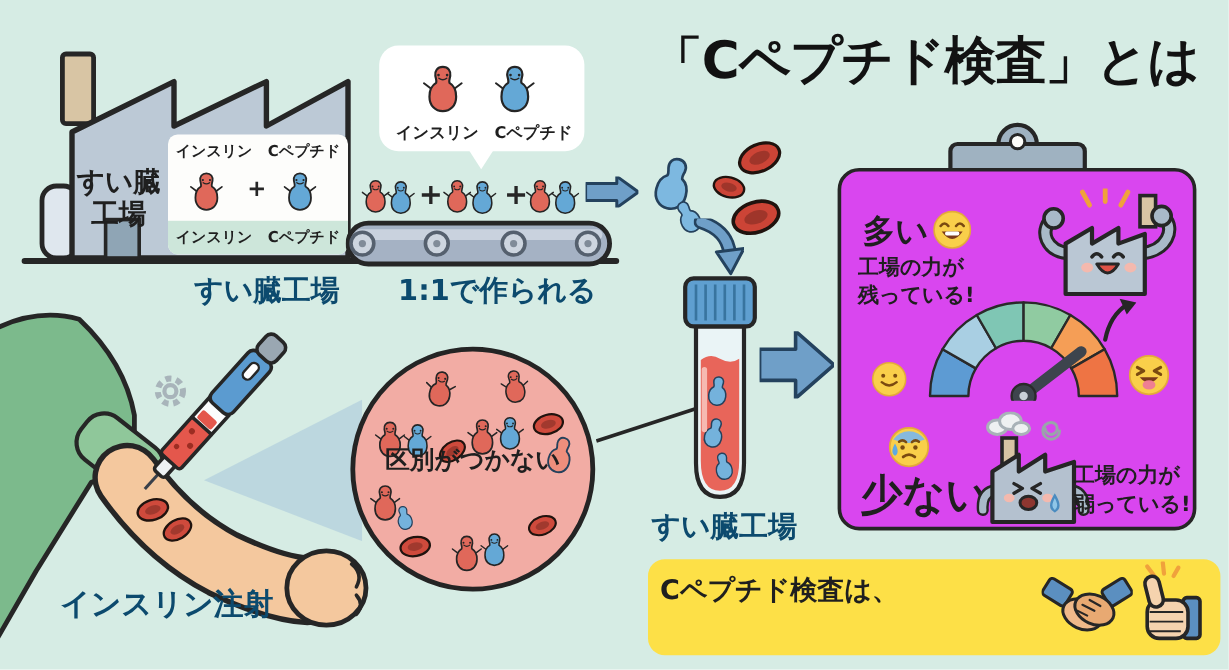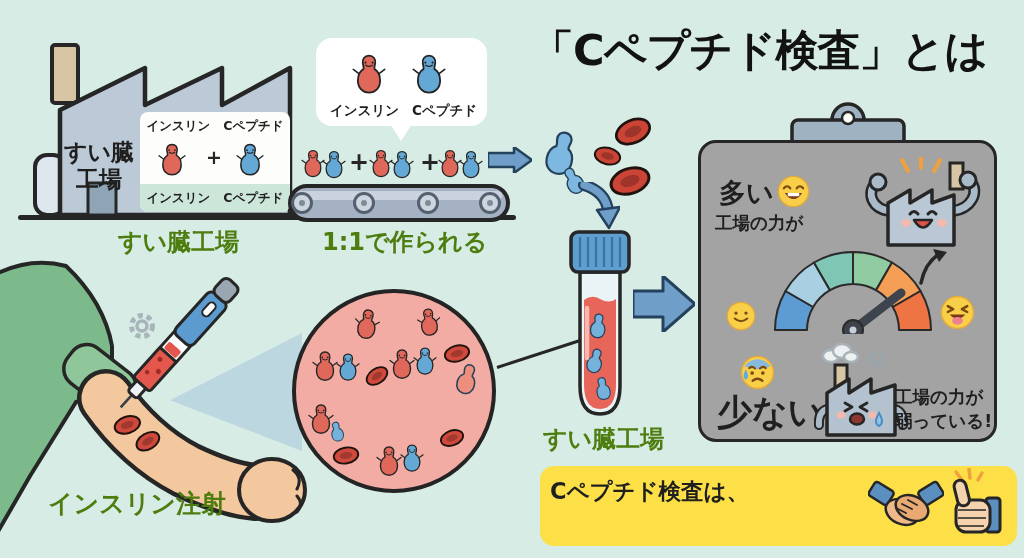--- a/index.html
+++ b/index.html
@@ -1,34 +1,34 @@
 <!DOCTYPE html>
 <html><head>
 <meta charset="utf-8">
 <style>
   html,body{margin:0;padding:0;}
   .stage{position:relative;width:1024px;height:558px;background:#d6ece4;overflow:hidden;
          font-family:"DejaVu Sans",sans-serif;color:#1f1f1f;}
   .abs{position:absolute;}
-  .cap{position:absolute;font-weight:800;color:#4d7c0f;text-align:left;white-space:nowrap;}
-  .title{position:absolute;left:531px;top:22px;width:480px;
+  .cap{position:absolute;font-weight:800;color:#0c4a6e;text-align:right;white-space:nowrap;}
+  .title{position:absolute;left:531px;top:22px;width:480px;text-align:center;
          font-size:43px;font-weight:800;letter-spacing:-1px;color:#121212;}
   .ground{position:absolute;left:18px;top:215px;width:498px;height:5px;background:#262626;border-radius:3px;}
   .factory-box{position:absolute;left:140px;top:112px;width:150px;height:100px;background:#fdfdfb;
                border-radius:8px;overflow:hidden;}
   .fb-row{position:absolute;left:0;width:100%;display:flex;justify-content:space-around;
           font-size:12.5px;font-weight:700;}
   .fb-strip{position:absolute;left:0;bottom:0;width:100%;height:28px;background:#cde6da;}
   .wall-label{position:absolute;left:58px;top:108px;width:82px;text-align:center;font-size:23px;
               font-weight:800;line-height:27px;margin-top:31px;}
   .bubble{position:absolute;left:316px;top:38px;width:171px;height:88px;background:#ffffff;border-radius:16px;}
   .bubble::after{content:"";position:absolute;left:74px;bottom:-15px;width:0;height:0;
                  border-left:11px solid transparent;border-right:11px solid transparent;border-top:17px solid #ffffff;}
   .bubble-lab{position:absolute;top:64px;font-size:13.5px;font-weight:700;white-space:nowrap;}
-  .panel{position:absolute;left:698px;top:140px;width:299px;height:302px;background:#a3a3a3;
+  .panel{position:absolute;left:698px;top:140px;width:299px;height:302px;background:#d946ef;
          border:3.5px solid #262626;border-radius:18px;box-sizing:border-box;}
   .beam{position:absolute;left:170px;top:333px;width:132px;height:118px;background:#b7d4de;opacity:.85;
         clip-path:polygon(0 57%,100% 0,100% 100%);}
   .mag-circle{position:absolute;left:292px;top:289px;width:204px;height:204px;border-radius:50%;
               background:#f2aca4;border:4px solid #242424;box-sizing:border-box;}
   .mag-text{position:absolute;left:4%;top:76px;width:92%;text-align:center;font-size:20.5px;font-weight:800;}
   .summary{position:absolute;left:540px;top:466px;width:477px;height:80px;background:#fde047;border-radius:14px;}
   .sum-line{position:absolute;left:10px;font-size:22.5px;font-weight:800;white-space:nowrap;}
   .plus{position:absolute;font-size:24px;font-weight:800;color:#262626;}
   .link-line{position:absolute;left:497px;top:366px;width:93px;height:3px;background:#262626;
@@ -236,20 +236,21 @@
     <rect x="4" y="22" width="112" height="32" rx="6" fill="#9fb2c1" stroke="#262626" stroke-width="3.5"></rect>
     <circle cx="60" cy="20" r="6" fill="#fdfdfa" stroke="#262626" stroke-width="2.5"></circle>
   </svg>
   <div class="panel">
     <div class="panel-txt" style="left:18px;top:32px;font-size:27px">多い</div>
     <svg class="abs" style="left:76px;top:32px" width="33" height="33">
         <use href="#em-laugh"></use>
       </svg>
     <div class="panel-txt" style="left:14px;top:68px;font-size:17.5px;line-height:24px;font-weight:700">
       <span style="display:block">工場の力が</span>
+      <span style="display:block">残っている!</span>
     </div>
 
     <svg class="abs" style="left:163px;top:14px" width="130" height="96" viewBox="0 0 130 96">
       <g stroke="#f0a13c" stroke-width="4" stroke-linecap="round">
         <line x1="44" y1="14" x2="38" y2="3"></line>
           <line x1="57" y1="11" x2="57" y2="0"></line>
           <line x1="70" y1="14" x2="76" y2="3"></line>
       </g>
       <rect x="86" y="6" width="13" height="26" fill="#d8c5a4" stroke="#262626" stroke-width="3"></rect>
       <path d="M26,54 C8,52 2,36 12,26" fill="none" stroke="#262626" stroke-width="12" stroke-linecap="round"></path>
@@ -359,20 +360,21 @@
       </svg>
     <svg class="abs" style="left:80px;top:148px;color:#e0685a" width="26" height="40">
         <use href="#peanut"></use>
       </svg>
     <svg class="abs" style="left:104px;top:146px;color:#64a8d6" width="24" height="38">
         <use href="#peanut"></use>
       </svg>
     <svg class="abs" style="left:36px;top:153px;color:#cf4a3c;transform:rotate(-10deg)" width="28" height="19">
         <use href="#cell"></use>
       </svg>
+    <div class="mag-text">区別がつかない</div>
   </div>
 
   <svg class="abs" style="left:0;top:250px" width="320" height="300" viewBox="0 0 320 300">
     <path d="M-8,292 L-8,26 Q30,6 66,16 Q104,52 112,96 L112,120 Q100,146 76,152 L30,226 L-8,292 Z" fill="#7cba8c" stroke="#262626" stroke-width="4" stroke-linejoin="round"></path>
     <g transform="rotate(38 100 128)">
       <rect x="62" y="106" width="76" height="44" rx="18" fill="#8fc79a" stroke="#262626" stroke-width="3.5"></rect>
     </g>
     <path d="M106,148 Q140,196 186,220 Q228,240 256,242" fill="none" stroke="#262626" stroke-width="58" stroke-linecap="round"></path>
     <path d="M106,148 Q140,196 186,220 Q228,240 256,242" fill="none" stroke="#f4c89e" stroke-width="49" stroke-linecap="round"></path>
     <ellipse cx="272" cy="240" rx="33" ry="31" fill="#f4c89e" stroke="#262626" stroke-width="4"></ellipse>

